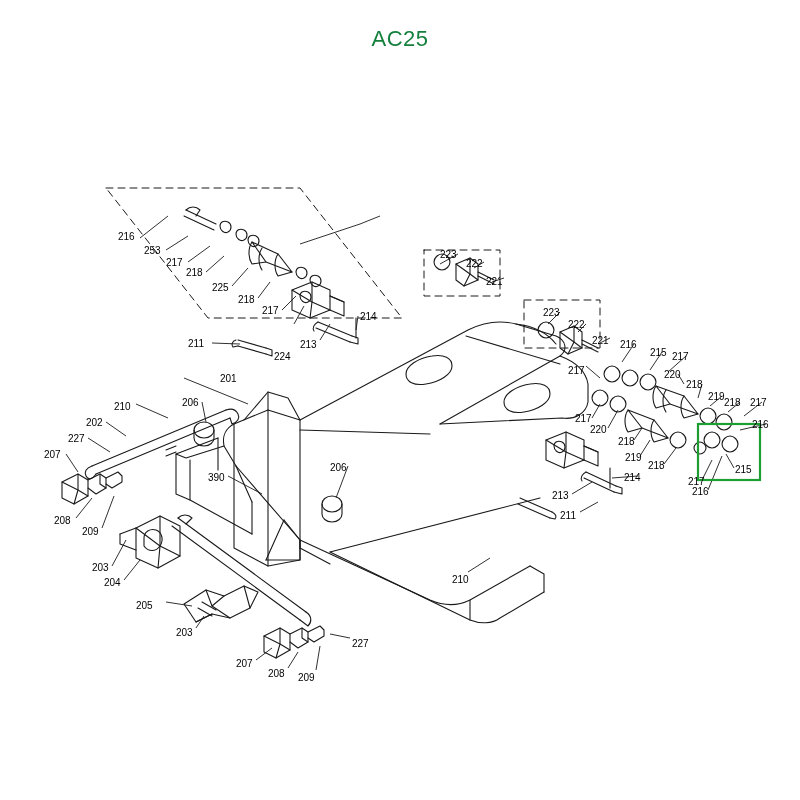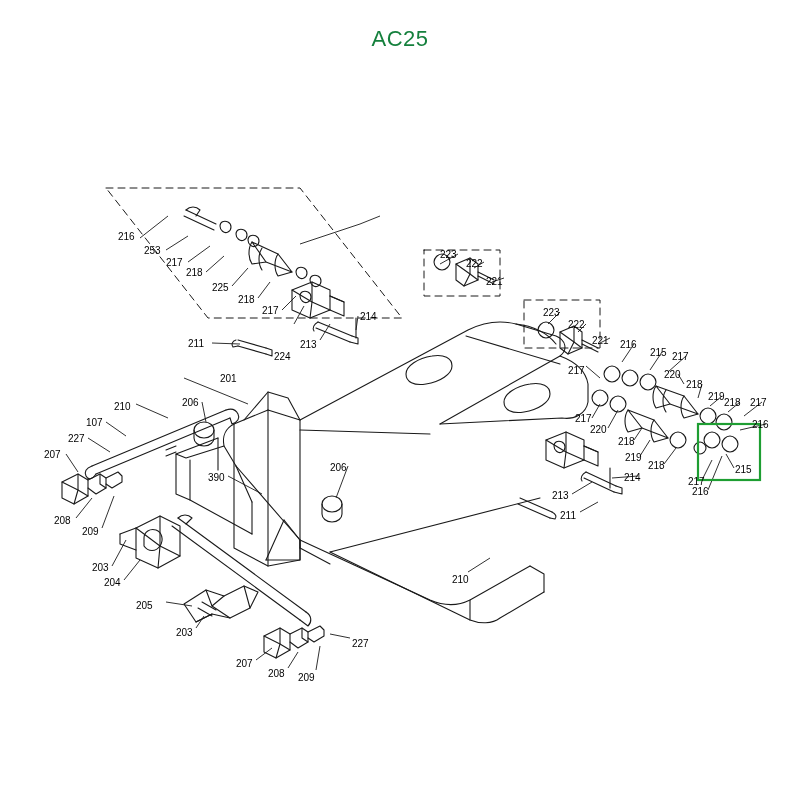--- a/index.html
+++ b/index.html
@@ -317,21 +317,21 @@
       <div class="callout" style="left: 274px; top: 321px; margin-top: 31px;">224</div>
       <div class="callout" style="left: 300px; top: 340px;">213</div>
       <div class="callout" style="left: 360px; top: 312px;">214</div>
       <div class="callout" style="left: 440px; top: 250px;">223</div>
       <div class="callout" style="left: 466px; top: 259px;">222</div>
       <div class="callout" style="left: 486px; top: 277px;">221</div>
       <div class="callout" style="left: 188px; top: 339px;">211</div>
       <div class="callout" style="left: 180px; top: 374px; margin-left: 40px;">201</div>
       <div class="callout" style="left: 114px; top: 402px;">210</div>
       <div class="callout" style="left: 182px; top: 398px;">206</div>
-      <div class="callout" style="left: 86px; top: 418px;">107</div>
+      <div class="callout" style="left: 86px; top: 418px;">202</div>
       <div class="callout" style="left: 68px; top: 434px;">227</div>
       <div class="callout" style="left: 44px; top: 450px;">207</div>
       <div class="callout" style="left: 54px; top: 516px;">208</div>
       <div class="callout" style="left: 82px; top: 527px;">209</div>
       <div class="callout" style="left: 92px; top: 563px;">203</div>
       <div class="callout" style="left: 104px; top: 578px; text-align: center;">204</div>
       <div class="callout" style="left: 136px; top: 601px;">205</div>
       <div class="callout" style="left: 176px; top: 628px;">203</div>
       <div class="callout" style="left: 330px; top: 463px;">206</div>
       <div class="callout" style="left: 208px; top: 473px;">390</div>

